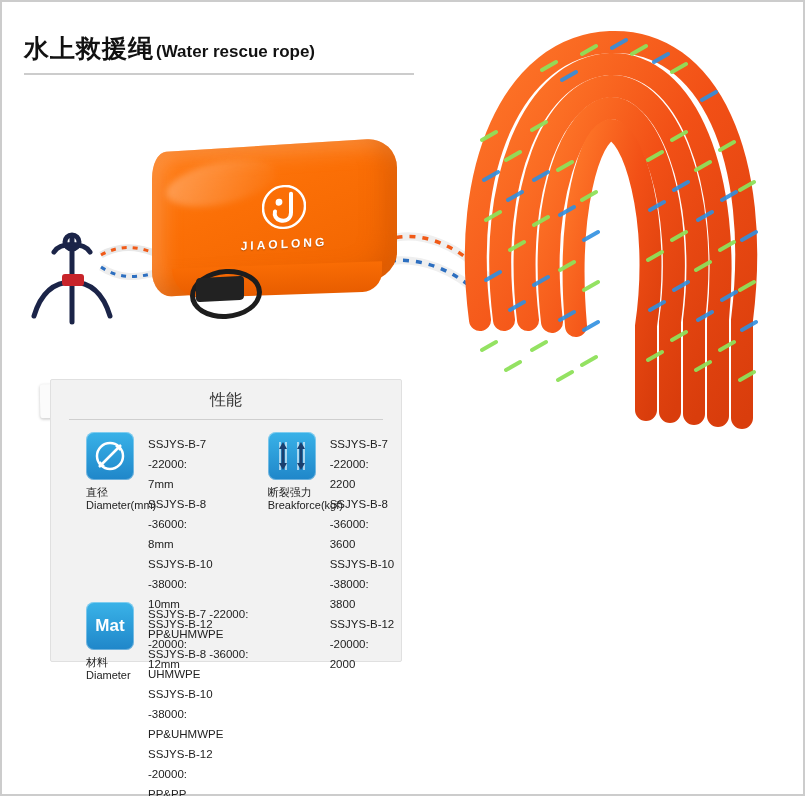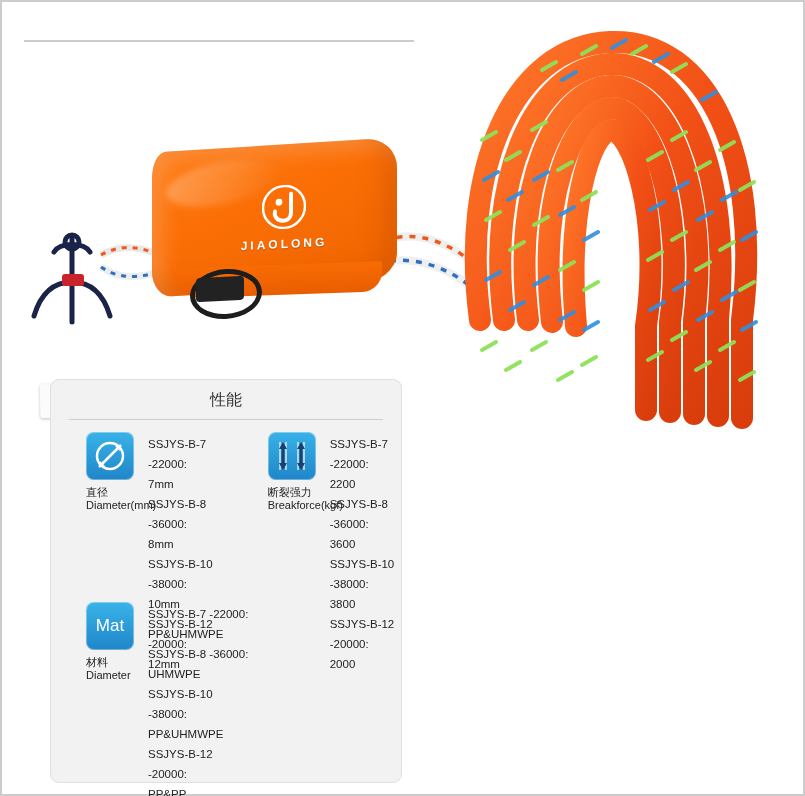--- a/index.html
+++ b/index.html
@@ -177,24 +177,24 @@
   .rope-left, .rope-right {
     position: absolute;
   }
 
   
   .spec-panel {
     position: absolute;
     left: 48px;
     top: 377px;
     width: 352px;
-    height: 404px;
+    height: 283px;
     background: #f2f2f2;
     border: 1px solid #e0e0e0;
-    border-radius: 9px;
+    border-radius: 2px;
     box-sizing: border-box;
   }
   .spec-title {
     text-align: center;
     font-size: 16px;
     color: #333333;
     padding: 10px 0 8px;
   }
   .spec-title-rule {
     margin: 0 18px;
@@ -209,21 +209,21 @@
     height: 48px;
     border-radius: 8px;
     background: linear-gradient(180deg, #39b2e8, #1f86c9);
     position: relative;
     box-shadow: inset 0 0 0 1px rgba(255,255,255,.35);
   }
   .cell-icon.mat {
     background: linear-gradient(180deg, #3ab3e8, #1f86c9);
     color: #ffffff;
     font-size: 17px;
-    font-weight: normal;
+    font-weight: bold;
     display: flex;
     align-items: center;
     justify-content: center;
     letter-spacing: 0;
   }
   .cell-caption {
     margin-top: 6px;
     font-size: 11px;
     line-height: 13px;
     color: #222222;
@@ -256,20 +256,24 @@
   }
   .group-diameter { width: 186px; }
   .group-break { width: 160px; }
 </style>
 </head>
 <body>
 
 <div class="page">
 
   <div class="title-block">
+    <div class="title-line">
+      <span class="title-cn">水上救援绳</span>
+      <span class="title-en">(Water rescue rope)</span>
+    </div>
     <div class="title-underline"></div>
   </div>
 
   <div class="photo-area">
 
     <svg class="rope-left" style="left:95px; top:225px;" width="70" height="70" viewBox="0 0 70 70">
       <path d="M4,28 C22,18 40,18 62,28" stroke="#e8e8e8" stroke-width="7" fill="none"></path>
       <path d="M4,28 C22,18 40,18 62,28" stroke="#f05a18" stroke-width="3" fill="none" stroke-dasharray="5 6"></path>
       <path d="M4,40 C22,52 40,52 64,44" stroke="#ededed" stroke-width="7" fill="none"></path>
       <path d="M4,40 C22,52 40,52 64,44" stroke="#2d6fc0" stroke-width="3" fill="none" stroke-dasharray="5 6"></path>

